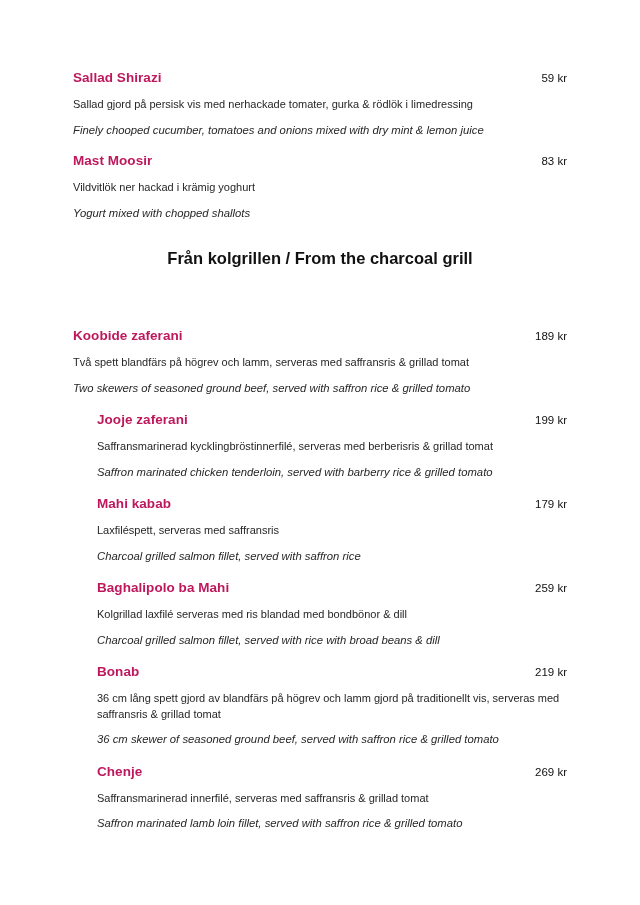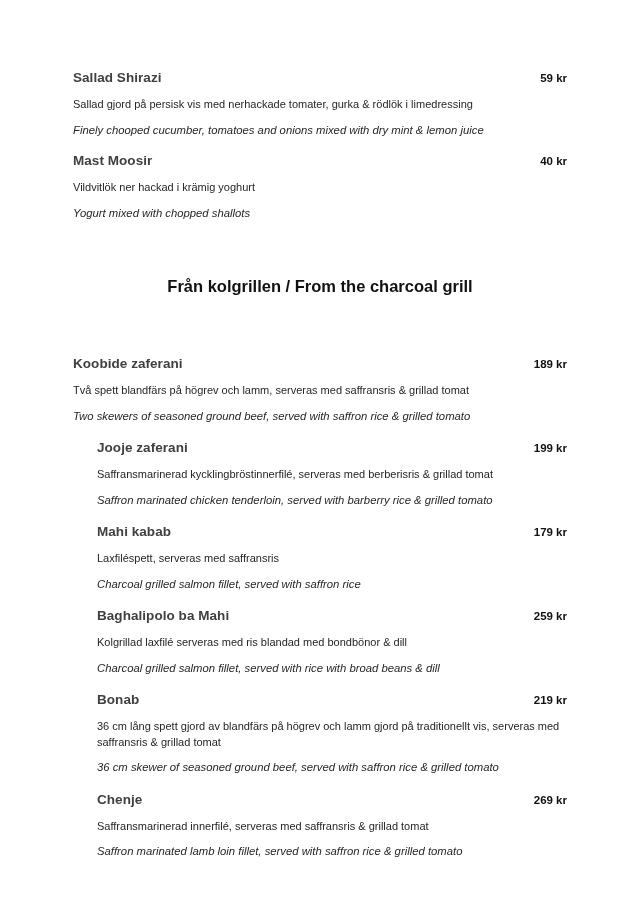--- a/index.html
+++ b/index.html
@@ -33,28 +33,28 @@
   }
   .item-head {
     display: flex;
     align-items: baseline;
     justify-content: space-between;
     width: 100%;
   }
   .item-name {
     font-size: 13.5px;
     font-weight: bold;
-    color: #404040;
+    color: #be185d;
     letter-spacing: 0.05px;
     line-height: 20px;
     white-space: nowrap;
   }
   .item-price {
     font-size: 11.5px;
-    font-weight: bold;
+    font-weight: normal;
     color: #111111;
     line-height: 20px;
     white-space: nowrap;
     text-align: right;
     padding-left: 12px;
   }
   .desc-sv {
     font-size: 11px;
     font-weight: normal;
     font-style: normal;
@@ -79,21 +79,21 @@
   .section-heading {
     text-align: center;
     font-size: 16.5px;
     font-weight: bold;
     color: #111111;
     line-height: 22px;
     margin: 0;
     padding: 0;
   }
   .heading-wrap {
-    margin-top: 54px;
+    margin-top: 26px;
     margin-bottom: 57px;
   }
 
   .group-grill .menu-item + .menu-item { margin-top: 14px; margin-left: 24px; }
 </style>
 </head>
 <body>
 
 <div class="page">
   <div class="top-spacer"></div>
@@ -105,21 +105,21 @@
         <span class="item-name">Sallad Shirazi</span>
         <span class="item-price">59 kr</span>
       </div>
       <div class="desc-sv">Sallad gjord på persisk vis med nerhackade tomater, gurka &amp; rödlök i limedressing</div>
       <div class="desc-en">Finely chooped cucumber, tomatoes and onions mixed with dry mint &amp; lemon juice</div>
     </div>
 
     <div class="menu-item">
       <div class="item-head">
         <span class="item-name">Mast Moosir</span>
-        <span class="item-price">40 kr</span>
+        <span class="item-price">83 kr</span>
       </div>
       <div class="desc-sv">Vildvitlök ner hackad i krämig yoghurt</div>
       <div class="desc-en">Yogurt mixed with chopped shallots</div>
     </div>
 
   </div>
 
   <div class="heading-wrap">
     <h2 class="section-heading">Från kolgrillen / From the charcoal grill</h2>
   </div>

